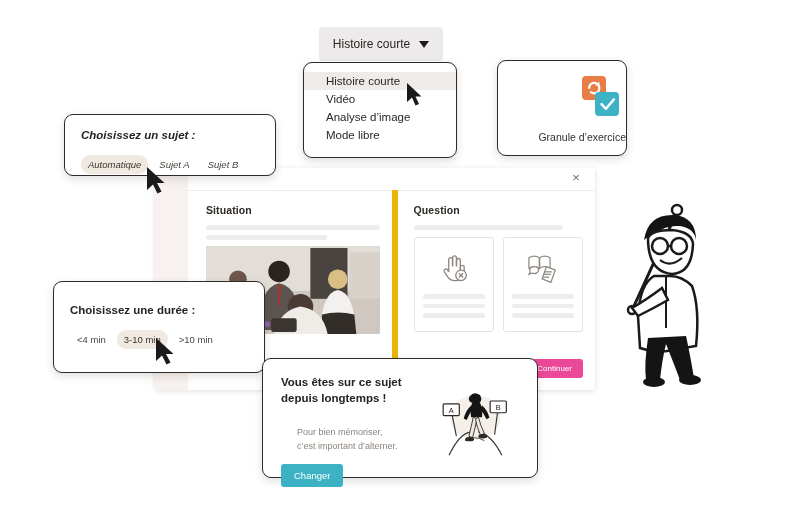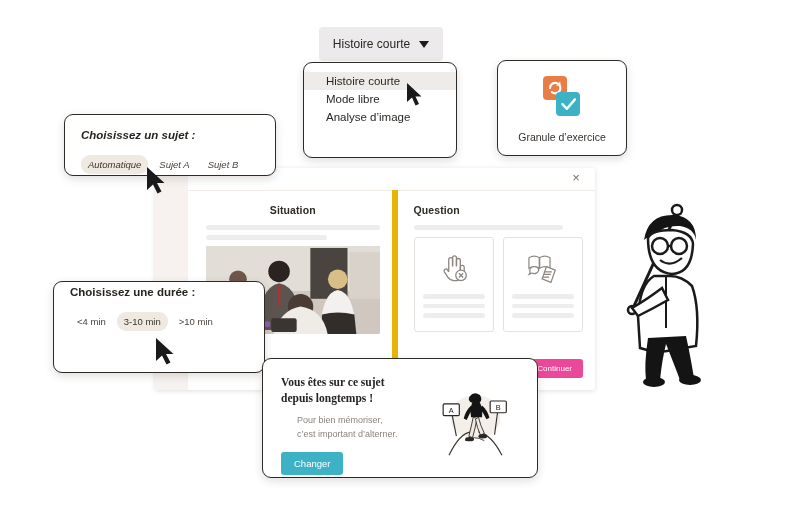--- a/index.html
+++ b/index.html
@@ -32,21 +32,21 @@
   .close-x{
     position:absolute;right:12px;top:3px;width:14px;height:14px;
     color:#7a6e66;font-size:13px;line-height:14px;text-align:center;
     cursor:pointer;
   }
   .app-body{
     position:absolute;left:33px;top:22px;right:0;bottom:0;
     display:flex;
   }
   .panel{padding:14px 12px 0 18px;box-sizing:border-box;}
-  .panel-situation{width:50%;text-align:center;}
+  .panel-situation{width:50%;}
   .panel-question{width:50%;border-left:6px solid #eab308;padding-left:16px;}
   .panel-title{
     font-size:10.5px;font-weight:bold;color:#2e2a26;margin:0 0 9px 0;
     letter-spacing:.1px;
   }
   .ph-line{height:5px;border-radius:3px;background:#ededed;margin-bottom:5px;}
   .ph-line.w100{width:100%;}
   .ph-line.w70{width:70%;}
   .ph-line.w88{width:88%;}
 
@@ -79,21 +79,21 @@
     box-sizing:border-box;
   }
   .card-ghost{
     position:absolute;background:#ffffff;
     border:1px solid #e8e3df;border-radius:7px;
     box-sizing:border-box;
   }
 
   
   .card-topic{left:64px;top:114px;width:212px;height:62px;padding:14px 16px;font-style:italic;}
-  .card-duration{left:53px;top:281px;width:212px;height:92px;padding:4px 16px;}
+  .card-duration{left:53px;top:281px;width:212px;height:92px;padding:22px 16px;}
   .chooser-title{font-size:11.5px;font-weight:bold;color:#27231f;margin:0 0 14px 0;}
   .chooser-opts{display:flex;align-items:center;gap:4px;}
   .opt{
     font-size:9.5px;color:#4a443f;padding:4px 7px;border-radius:9px;
     cursor:pointer;white-space:nowrap;
   }
   .opt.sel{background:#efe9e2;color:#3a342e;}
 
   
   .dd-trigger{
@@ -112,29 +112,29 @@
     font-size:11.5px;color:#2b2723;padding:3px 0 3px 22px;cursor:pointer;
     white-space:nowrap;
   }
   .dd-item.sel{background:#eeebe9;}
 
   
   .card-exercise{left:497px;top:60px;width:130px;height:96px;}
   .card-info{left:624px;top:112px;width:146px;height:76px;}
   .granule-inner{
     width:100%;height:100%;display:flex;flex-direction:column;
-    align-items:center;justify-content:center;gap:9px;box-sizing:border-box;
+    align-items:flex-end;justify-content:center;gap:9px;box-sizing:border-box;
   }
   .granule-label{font-size:10.5px;color:#35302c;}
   .granule-label.muted{color:#b3aba5;}
 
   
   .card-notif{left:262px;top:358px;width:276px;height:120px;padding:16px 16px 12px 18px;}
   .notif-row{display:flex;gap:6px;}
-  .notif-title{font-size:11.5px;font-weight:bold;color:#262220;line-height:1.35;margin:0 0 8px 0;font-family:Liberation Serif, serif;}
+  .notif-title{font-size:11.5px;font-weight:bold;color:#262220;line-height:1.35;margin:0 0 20px 0;}
   .notif-sub{font-size:9px;color:#8c837c;line-height:1.5;margin:0 0 11px 16px;}
   .notif-btn{
     background:#3cb2c4;color:#fff;border:none;border-radius:3px;
     font-size:9.5px;padding:6px 13px;cursor:pointer;font-family:inherit;text-align:center;
   }
 
   
   .cursor{position:absolute;pointer-events:none;}
 </style>
 </head>
@@ -249,22 +249,23 @@
     <ellipse cx="86" cy="192" rx="11" ry="5" fill="#141414"></ellipse>
   </svg>
 
   <button class="dd-trigger">
     <span class="dd-trigger-label">Histoire courte</span>
     <span class="caret"></span>
   </button>
 
   <div class="card dd-menu">
     <div class="dd-item sel">Histoire courte</div>
+    <div class="dd-item">Vidéo</div>
+    <div class="dd-item">Analyse d’image</div>
     <div class="dd-item">Mode libre</div>
-    <div class="dd-item">Analyse d’image</div>
   </div>
 
   <div class="card card-topic">
     <div class="chooser-title">Choisissez un sujet :</div>
     <div class="chooser-opts">
       <span class="opt sel">Automatique</span>
       <span class="opt">Sujet A</span>
       <span class="opt">Sujet B</span>
     </div>
   </div>

